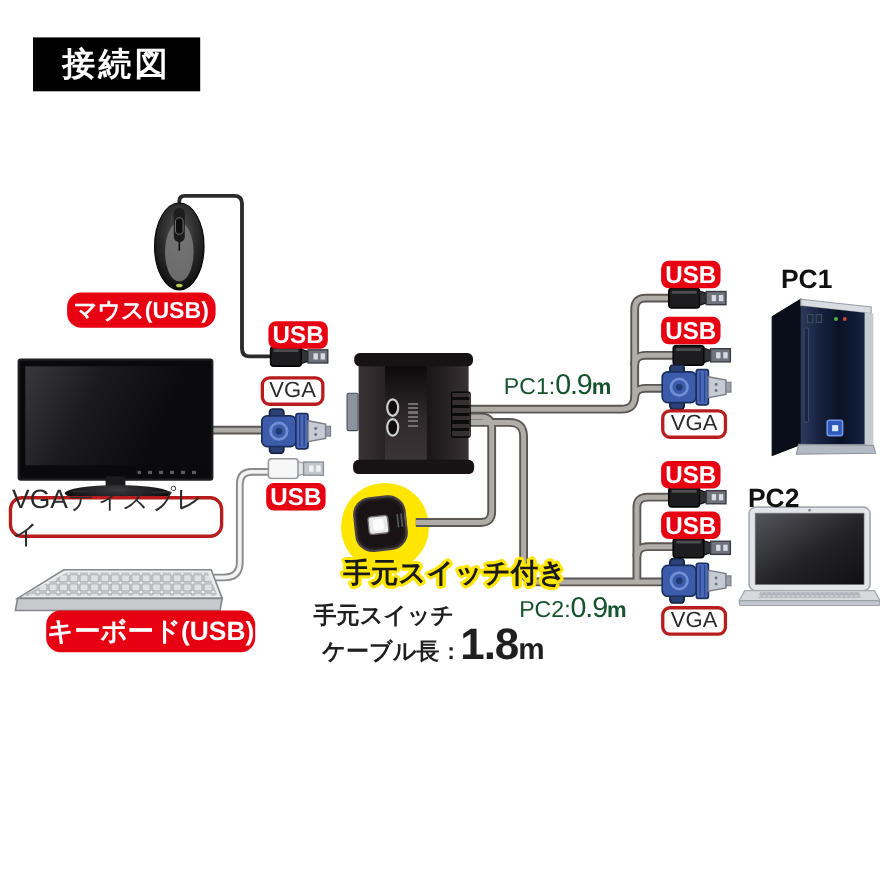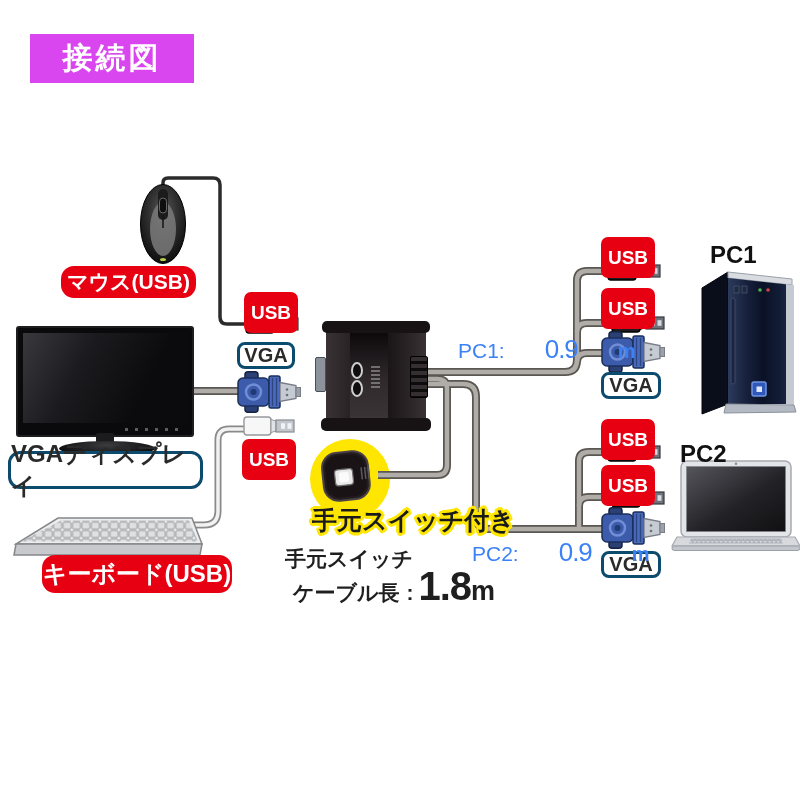--- a/index.html
+++ b/index.html
@@ -2,27 +2,27 @@
 <html><head>
 <meta charset="utf-8">
 <style>
   html,body{margin:0;padding:0;background:#fff;}
   #canvas{position:relative;width:800px;height:800px;background:#ffffff;overflow:hidden;
           font-family:"Liberation Sans","DejaVu Sans",sans-serif;}
   .abs{position:absolute;}
   
   .badge-red{background:#e60012;color:#fff;font-weight:700;display:flex;align-items:center;
              justify-content:center;z-index:30;}
-  .badge-usb{width:54px;height:41px;border-radius:7px;font-size:19px;}
+  .badge-usb{width:54px;height:25px;border-radius:7px;font-size:22px;}
   .badge-red-lg{border-radius:13px;}
-  .badge-frame{background:#fff;border:3px solid #0c4a6e;color:#2a2a2a;font-weight:700;
+  .badge-frame{background:#fff;border:3px solid #b91c1c;color:#2a2a2a;font-weight:400;
                display:flex;align-items:center;justify-content:center;border-radius:8px;
                box-sizing:border-box;z-index:30;}
   
-  .title-box{left:30px;top:34px;width:164px;height:49px;background:#d946ef;color:#fff;
+  .title-box{left:30px;top:34px;width:152px;height:49px;background:#000000;color:#fff;
              font-size:30px;font-weight:600;letter-spacing:3px;display:flex;
              align-items:center;justify-content:center;z-index:30;}
   
   #cable-layer{left:0;top:0;z-index:10;}
   .device{z-index:20;}
   .conn{z-index:25;}
   .txt{z-index:35;}
   
   #monitor{left:16px;top:326px;width:174px;height:107px;background:#0a0a0c;border:2px solid #1e1e21;
            border-radius:3px;}
@@ -53,21 +53,21 @@
   #remote-circle{left:310px;top:439px;width:80px;height:80px;border-radius:50%;background:#ffe600;z-index:5;}
   
   .highlight-outline{color:#1a1a1a;font-size:25px;font-weight:800;white-space:nowrap;
      text-shadow:-3px 0 #ffe600,3px 0 #ffe600,0 -3px #ffe600,0 3px #ffe600,
                  -2px -2px #ffe600,2px -2px #ffe600,-2px 2px #ffe600,2px 2px #ffe600,
                  -3px -1px #ffe600,3px 1px #ffe600,-1px 3px #ffe600,1px -3px #ffe600;margin-left:32px;}
   .spec-line{font-size:21px;font-weight:700;color:#1f1f1f;white-space:nowrap;}
   .spec-row{display:flex;align-items:baseline;white-space:nowrap;}
   .spec-big{font-size:40px;font-weight:800;color:#1f1f1f;letter-spacing:-1px;}
   .spec-unit{font-size:27px;font-weight:800;color:#1f1f1f;}
-  .cablelen{display:flex;align-items:baseline;white-space:nowrap;color:#3b82f6;gap:40px;}
+  .cablelen{display:flex;align-items:baseline;white-space:nowrap;color:#14532d;}
   .cablelen .pfx{font-size:21px;font-weight:500;}
   .cablelen .big{font-size:26px;font-weight:400;letter-spacing:-1px;}
   .cablelen .unit{font-size:20px;font-weight:800;}
   .pc-name{font-size:24px;font-weight:800;color:#111;white-space:nowrap;}
 </style>
 </head>
 <body>
 
 <div id="canvas">
 

